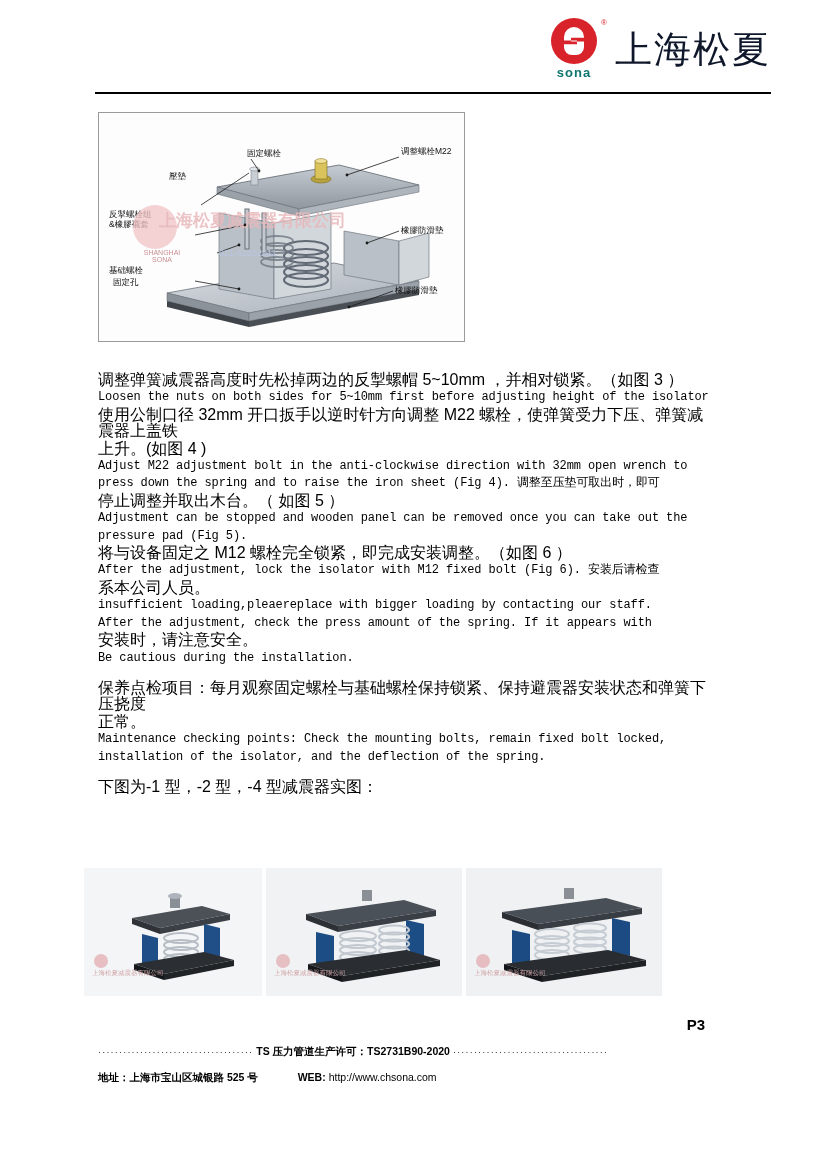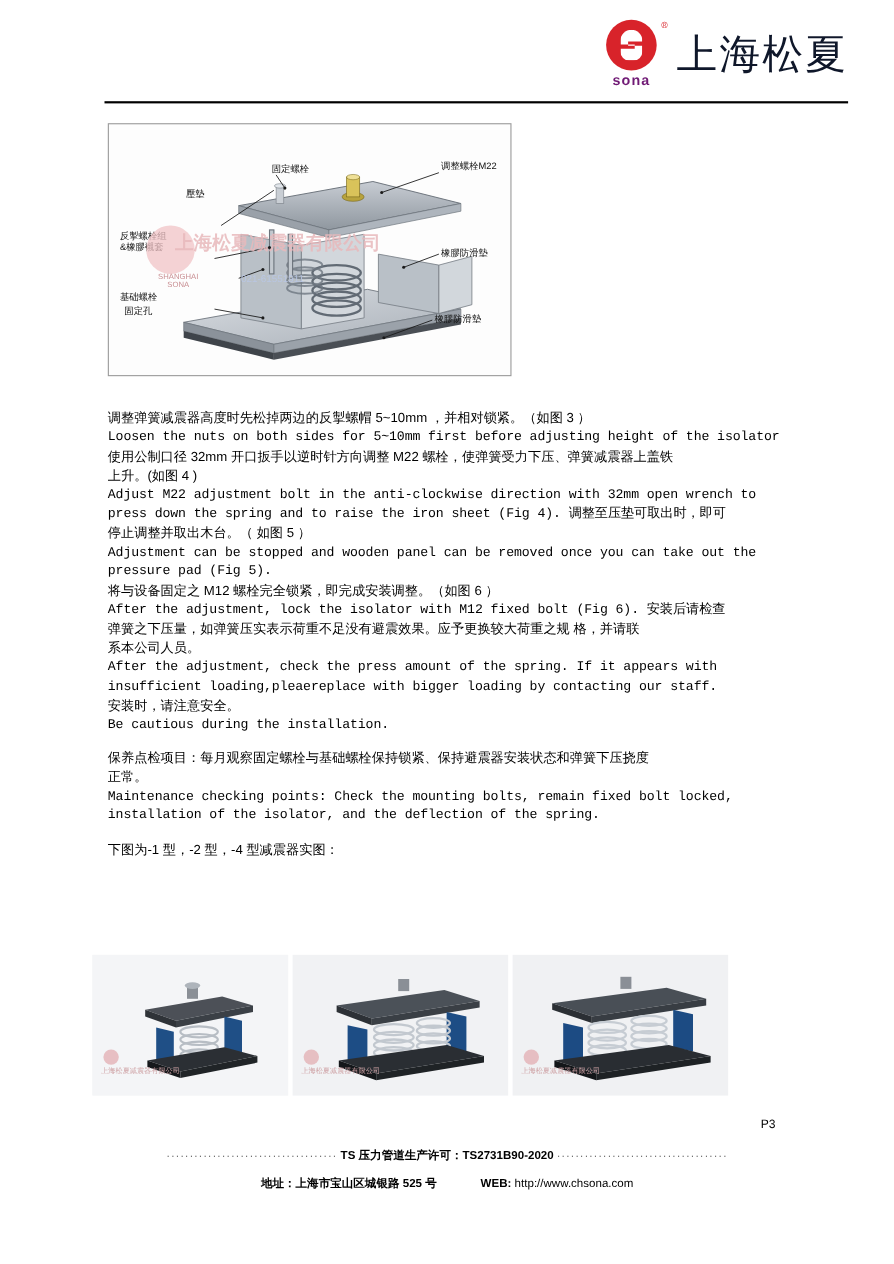--- a/index.html
+++ b/index.html
@@ -62,21 +62,21 @@
   .logo-reg {
     position: absolute;
     right: -2px;
     top: 0px;
     font-size: 8px;
     color: #d8232a;
   }
   .logo-sona {
     font-size: 13px;
     font-weight: bold;
-    color: #701a75;
+    color: #0f766e;
     letter-spacing: 1px;
     margin-top: 1px;
   }
   .logo-cn {
     font-size: 37px;
     font-weight: normal;
     color: #0f172a;
     letter-spacing: 2px;
     line-height: 1;
   }
@@ -145,21 +145,21 @@
 
   
   .content {
     position: absolute;
     left: 98px;
     top: 372px;
     width: 612px;
   }
   p.para {
     margin: 0 0 1px 0;
-    font-size: 12px;
+    font-size: 16px;
     line-height: 16.4px;
     text-align: left;
   }
   p.para.en {
     font-family: "Liberation Mono", monospace;
     font-size: 12px;
     letter-spacing: -0.1px;
   }
   .gap { height: 13px; }
 
@@ -200,29 +200,29 @@
     border-radius: 50%;
     background: #e4b2b5;
     opacity: .8;
   }
 
   
   .page-no {
     position: absolute;
     right: 108px;
     top: 1016px;
-    font-size: 11px;
-    font-weight: normal;
+    font-size: 15px;
+    font-weight: bold;
   }
   .footer {
     position: absolute;
     left: 98px;
     right: 98px;
     top: 1043px;
-    text-align: center;
+    text-align: left;
     font-size: 10.5px;
     line-height: 17px;
   }
   .foot-line1 { white-space: nowrap; }
   .dots { letter-spacing: 1.2px; color: #222; font-size: 9px; }
   .foot-strong { font-weight: bold; }
   .foot-line2 { margin-top: 8px; }
   .foot-sp { display:inline-block; width: 34px; }
 </style>
 </head>
@@ -343,24 +343,23 @@
     <p class="para en">Loosen the nuts on both sides for 5~10mm first before adjusting  height of the isolator</p>
     <p class="para">使用公制口径 32mm 开口扳手以逆时针方向调整 M22 螺栓，使弹簧受力下压、弹簧减震器上盖铁</p>
     <p class="para">上升。(如图 4 )</p>
     <p class="para en">Adjust M22 adjustment bolt in the anti-clockwise direction with 32mm open wrench to</p>
     <p class="para en">press down  the spring and to raise the iron sheet (Fig 4). 调整至压垫可取出时，即可</p>
     <p class="para">停止调整并取出木台。（ 如图 5 ）</p>
     <p class="para en">Adjustment can be stopped and wooden panel can be removed once you can take out the</p>
     <p class="para en">pressure  pad (Fig 5).</p>
     <p class="para">将与设备固定之 M12 螺栓完全锁紧，即完成安装调整。（如图 6 ）</p>
     <p class="para en">After the adjustment, lock the isolator with M12 fixed bolt (Fig 6). 安装后请检查</p>
-    <p class="para">弹簧之下压量，如弹簧压实表示荷重不足没有避震效果。应予更换较大荷重之规  格，并请联</p>
     <p class="para">系本公司人员。</p>
+    <p class="para en">insufficient loading,pleaereplace with bigger loading by contacting our staff.</p>
     <p class="para en">After the adjustment, check the press amount of the spring. If it appears with</p>
-    <p class="para en">insufficient loading,pleaereplace with bigger loading by contacting our staff.</p>
     <p class="para">安装时，请注意安全。</p>
     <p class="para en">Be cautious during the installation.</p>
 
     <div class="gap"></div>
 
     <p class="para">保养点检项目：每月观察固定螺栓与基础螺栓保持锁紧、保持避震器安装状态和弹簧下压挠度</p>
     <p class="para">正常。</p>
     <p class="para en">Maintenance checking points: Check the mounting bolts, remain fixed bolt locked,</p>
     <p class="para en">installation of the isolator, and the deflection of the spring.</p>
 

